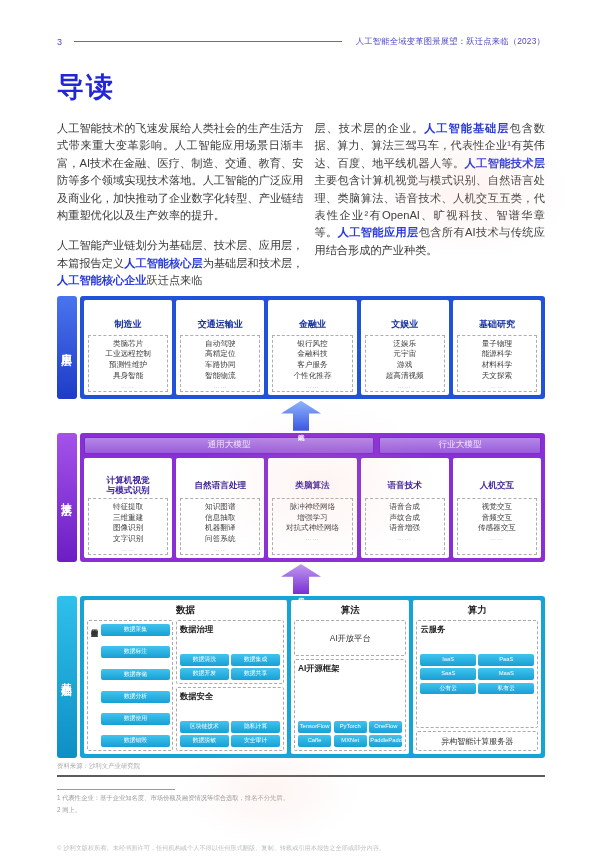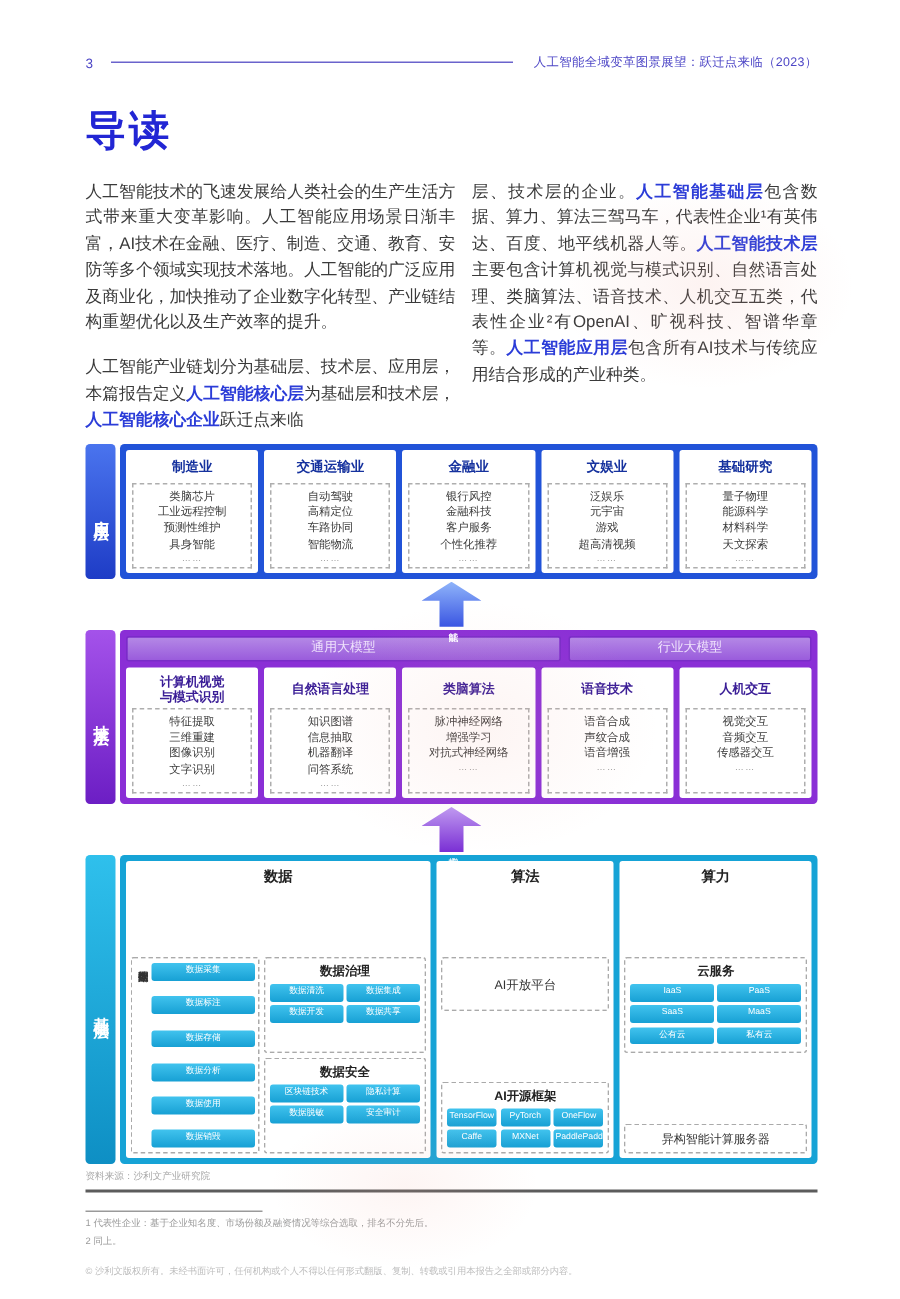--- a/index.html
+++ b/index.html
@@ -32,54 +32,54 @@
        font-size:10.5px;writing-mode:vertical-lr;text-orientation:upright;letter-spacing:2px;}
   .tab-app{background:linear-gradient(180deg,#4a74ee,#1e3cc6);}
   .tab-tech{background:linear-gradient(180deg,#a452ea,#6c1ec4);}
   .tab-base{background:linear-gradient(180deg,#2fc0ec,#0e8fc4);}
   .bandbox{border-radius:3px;padding:4px;}
   .bandbox-app{background:#2153d8;}
   .bandbox-tech{background:#8a2fd6;}
   .bandbox-base{background:#16a3d6;}
 
   .cards{display:flex;gap:4px;}
-  .card{flex:1;background:#fff;border-radius:2px;padding:3px 2px 2px;display:flex;flex-direction:column;}
+  .card{flex:1;background:#fff;border-radius:2px;padding:16px 2px 2px;display:flex;flex-direction:column;}
   .card-title{text-align:center;font-weight:bold;white-space:pre-line;}
   .bandbox-app .card-title{font-size:9px;color:#16329e;padding:2px 0 3px;}
   .bandbox-tech .card-title{font-size:8.6px;color:#3a1d96;min-height:23px;display:flex;align-items:center;justify-content:center;line-height:10px;}
   .card-box{border:1px dashed #aeaeae;margin:1px 2px 1px;padding:3px 1px 2px;flex:1;display:flex;flex-direction:column;align-items:center;justify-content:flex-start;}
   .card-item{font-size:7.6px;line-height:10.8px;color:#3c3c3c;text-align:center;white-space:nowrap;}
   .dots{font-size:6px;color:#9a9a9a;letter-spacing:1px;margin-top:2px;line-height:5px;}
 
   .pills{display:flex;gap:5px;margin-bottom:4px;}
   .pill{border:1px solid #7a2cc8;background:linear-gradient(180deg,#b488e6,#9a5cdc);color:#efe2fc;
         font-size:8.6px;display:flex;align-items:center;justify-content:center;height:15px;border-radius:2px;}
   .pill-l{flex:1.8;} .pill-r{flex:1;}
 
   .arrow-row{display:flex;justify-content:center;height:30px;margin:2px 0;}
   .arrow{width:40px;height:30px;position:relative;display:flex;align-items:flex-end;justify-content:center;}
   .arrow-shape{position:absolute;inset:0;clip-path:polygon(50% 0,100% 42%,70% 42%,70% 100%,30% 100%,30% 42%,0 42%);}
   .arrow-app .arrow-shape{background:linear-gradient(180deg,#8fb4fa,#3a55e2);}
   .arrow-tech .arrow-shape{background:linear-gradient(180deg,#c09af0,#7a2fd4);}
   .arrow-label{position:relative;writing-mode:vertical-lr;text-orientation:upright;font-size:6.5px;color:#fff;line-height:1;padding-bottom:2px;}
 
   .panels{display:flex;gap:4px;}
-  .panel{background:#fff;border-radius:2px;padding:3px;display:flex;flex-direction:column;gap:44px;}
+  .panel{background:#fff;border-radius:2px;padding:3px;display:flex;flex-direction:column;}
   .panel-data{flex:1.75;} .panel-algo{flex:1;} .panel-comp{flex:1.08;}
   .panel-title{text-align:center;font-weight:bold;font-size:9.5px;color:#222;padding:1px 0 3px;}
   .dash{border:1px dashed #aaa;border-radius:2px;}
   .data-body{display:flex;gap:3px;flex:1;}
   .lifecycle{display:flex;gap:2px;padding:3px 2px;width:86px;box-sizing:border-box;}
   .vlabel{writing-mode:vertical-lr;text-orientation:upright;font-size:7px;color:#333;line-height:1;margin:0 1px;}
   .chip-col{display:flex;flex-direction:column;gap:2.5px;flex:1;justify-content:space-between;}
   .chip{background:linear-gradient(180deg,#41c3ee,#17a0d4);color:#fff;font-size:5.8px;text-align:center;
         border-radius:2px;padding:3px 1px;line-height:1;white-space:nowrap;overflow:hidden;}
   .data-right{flex:1;display:flex;flex-direction:column;gap:3px;}
   .subsec{padding:2px 3px 3px;flex:1;display:flex;flex-direction:column;justify-content:flex-start;}
-  .subsec-title{text-align:center;font-weight:bold;font-size:8.3px;color:#222;padding:1px 0 3px;}
+  .subsec-title{text-align:left;font-weight:bold;font-size:8.3px;color:#222;padding:1px 0 19px;}
   .grid2{display:grid;grid-template-columns:1fr 1fr;gap:2.5px;}
   .grid3{display:grid;grid-template-columns:1fr 1fr 1fr;gap:2.5px;}
 
   .algo-platform{display:flex;align-items:center;justify-content:center;font-size:8.3px;color:#333;min-height:34px;margin-bottom:3px;}
   .algo-frame{padding:2px 3px 3px;flex:1;display:flex;flex-direction:column;}
   .algo-frame .grid3{margin-top:auto;}
 
   .comp-row{display:flex;gap:3px;flex:1;}
   .comp-box{flex:1;padding:2px 3px 3px;display:flex;flex-direction:column;}
   .server{margin-top:3px;height:18px;display:flex;align-items:center;justify-content:center;font-size:8px;color:#333;}

